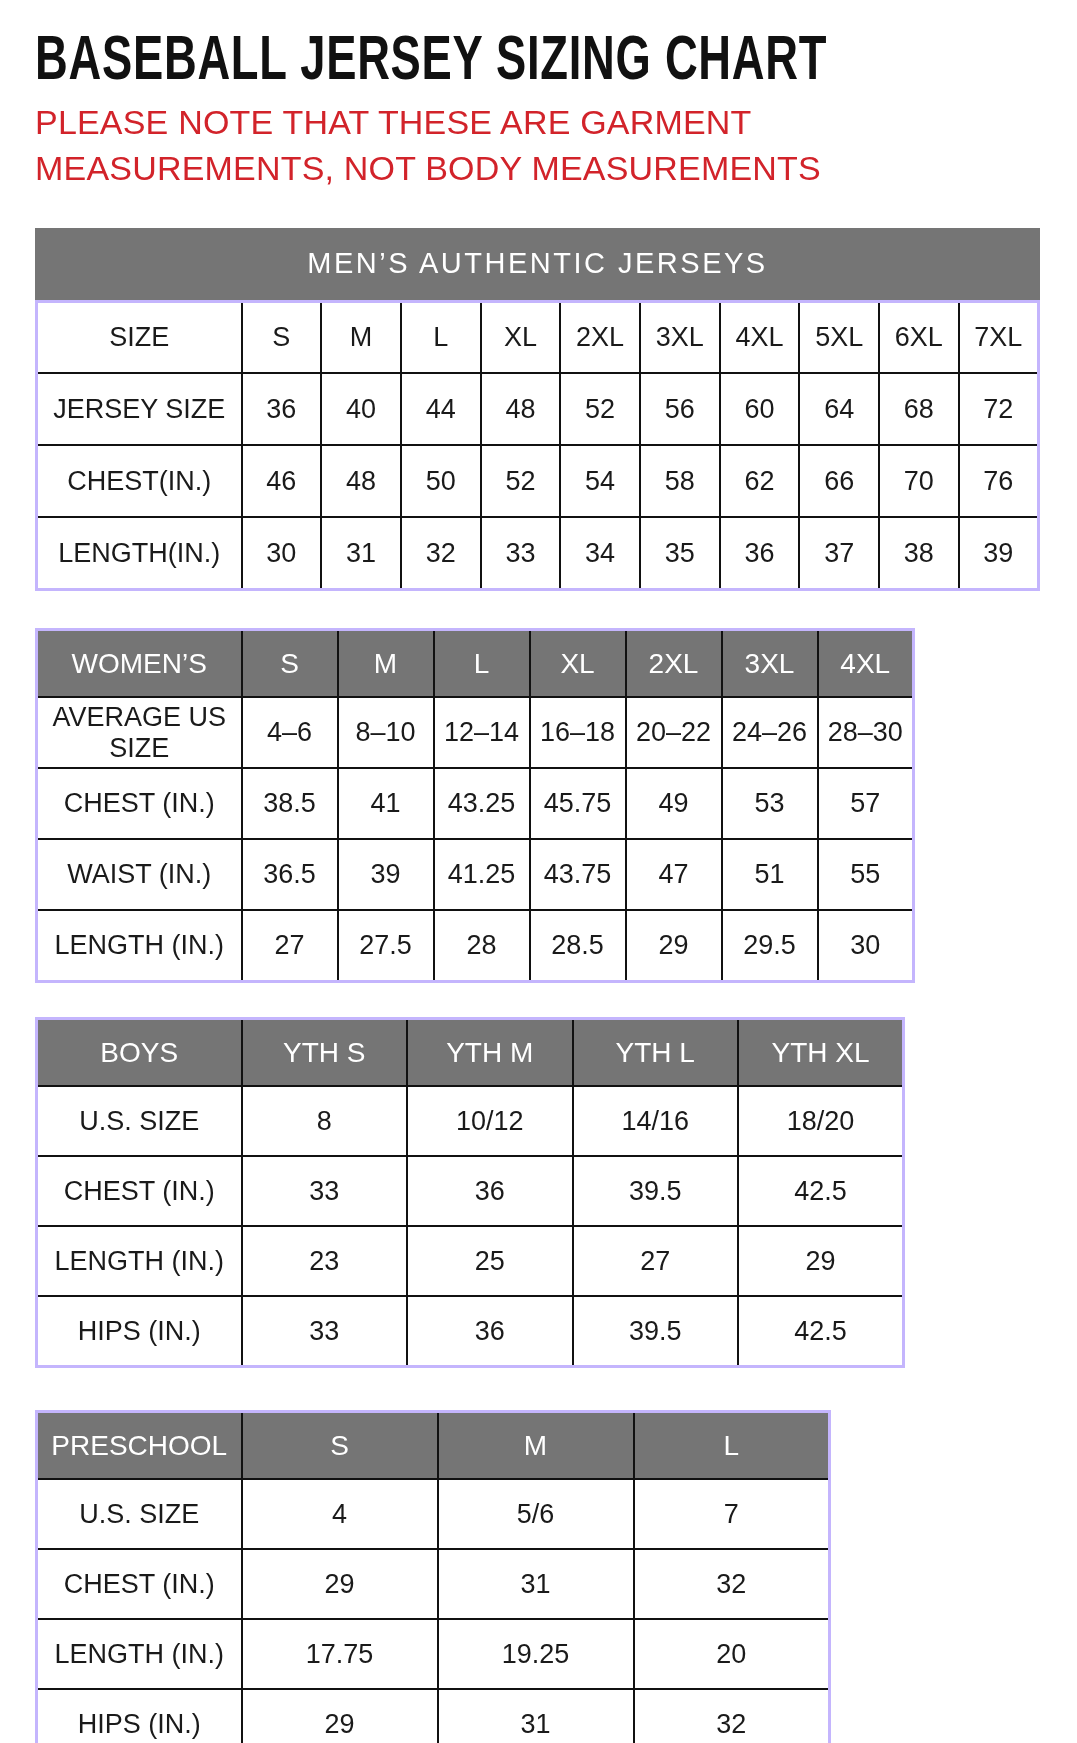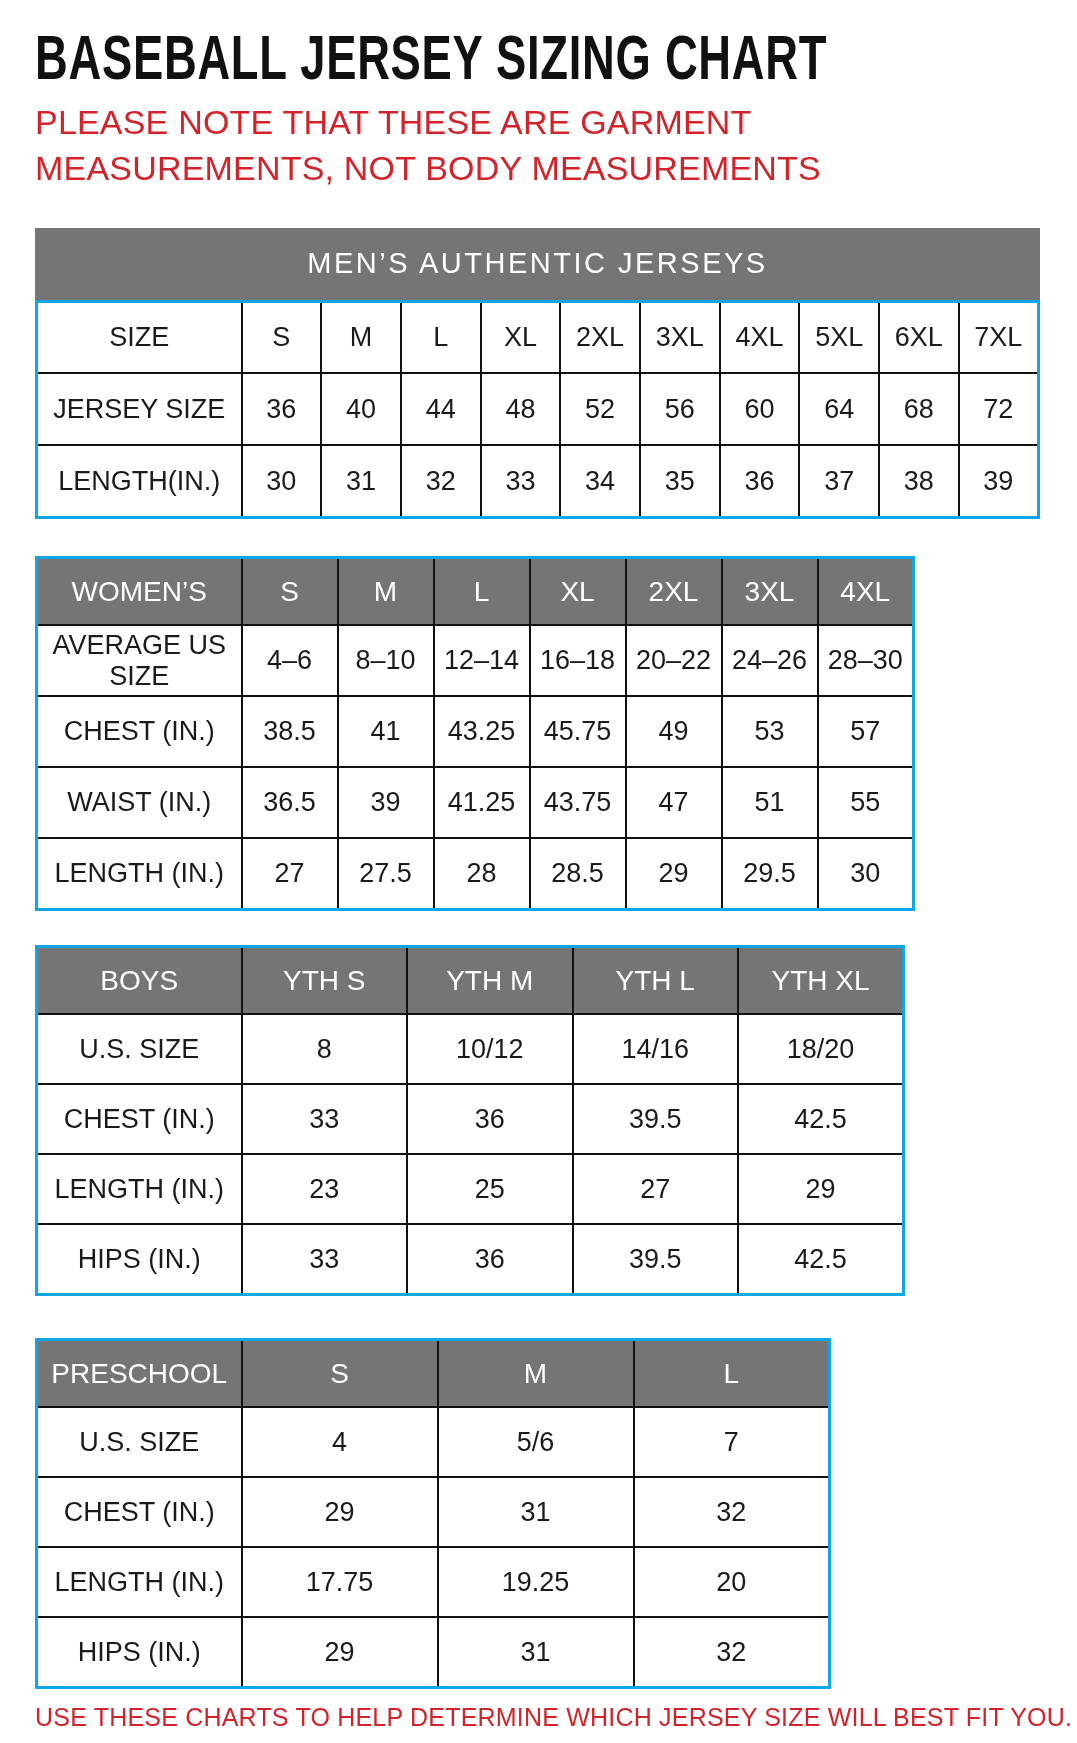--- a/index.html
+++ b/index.html
@@ -26,21 +26,21 @@
   .tbl-block { margin-top:36px; }
   .banner {
     width:1005px; height:72px;
     background:var(--gray,#757575);
     color:#ffffff; font-size:29px; letter-spacing:2.5px;
     display:flex; align-items:center; justify-content:center;
   }
 
   table {
     border-collapse:collapse; table-layout:fixed;
-    border:3px solid #0ea5e9;
+    border:3px solid #c4b5fd;
     background:#ffffff;
   }
   th, td {
     border:2px solid #111111;
     text-align:center; vertical-align:middle;
     padding:2px 4px;
   }
   td { font-size:27px; font-weight:normal; height:71px; line-height:1.15; }
   th {
     background:var(--gray,#757575); color:#ffffff;
@@ -96,20 +96,33 @@
             <td>44</td>
             <td>48</td>
             <td>52</td>
             <td>56</td>
             <td>60</td>
             <td>64</td>
             <td>68</td>
             <td>72</td>
           </tr>
           <tr>
+            <td>CHEST(IN.)</td>
+            <td>46</td>
+            <td>48</td>
+            <td>50</td>
+            <td>52</td>
+            <td>54</td>
+            <td>58</td>
+            <td>62</td>
+            <td>66</td>
+            <td>70</td>
+            <td>76</td>
+          </tr>
+          <tr>
             <td>LENGTH(IN.)</td>
             <td>30</td>
             <td>31</td>
             <td>32</td>
             <td>33</td>
             <td>34</td>
             <td>35</td>
             <td>36</td>
             <td>37</td>
             <td>38</td>

